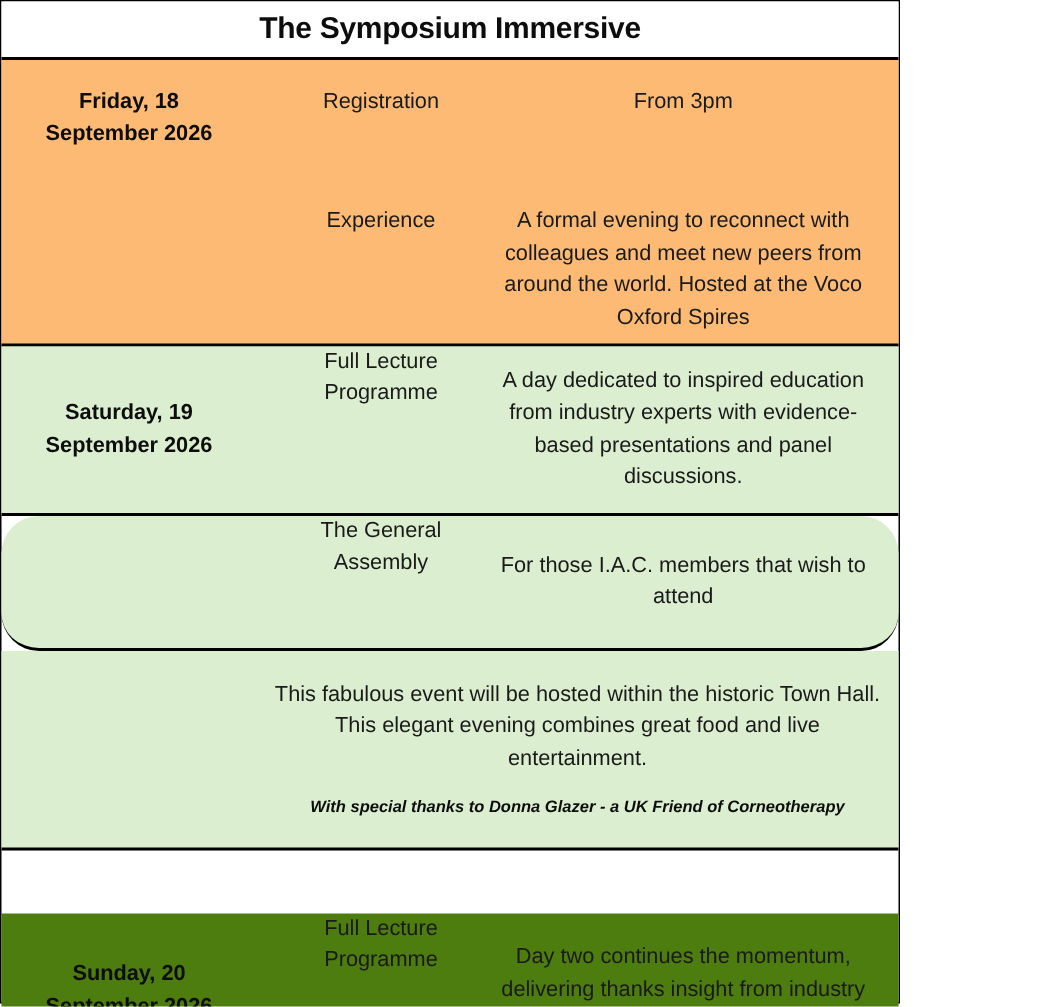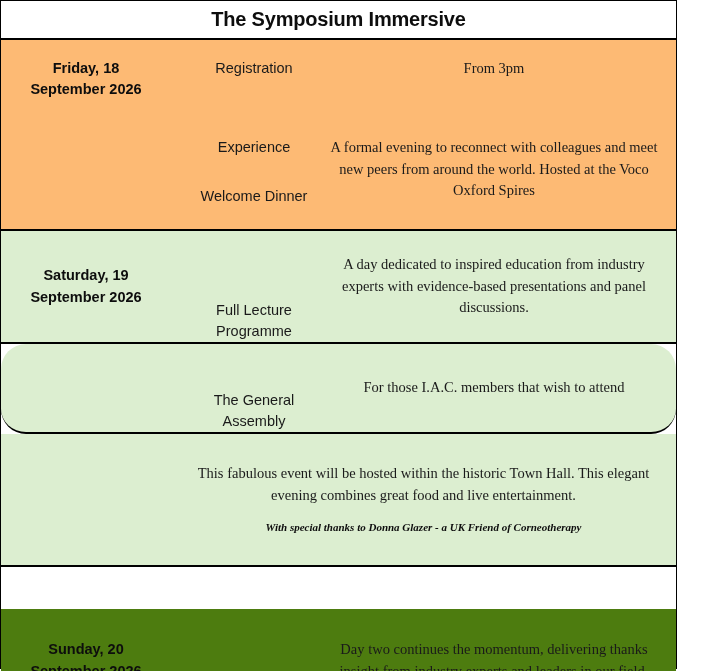--- a/index.html
+++ b/index.html
@@ -9,21 +9,21 @@
   }
   body {
     width: 709px;
     height: 671px;
     font-family: "Liberation Sans", sans-serif;
     color: #1a1a1a;
     overflow: hidden;
   }
 
   .schedule-table {
-    width: 677px;
+    width: 600px;
     height: 669px;
     margin: 0;
     border: 1px solid #000000;
     border-collapse: collapse;
     box-sizing: border-box;
     display: flex;
     flex-direction: column;
   }
 
   .title-row {
@@ -74,42 +74,41 @@
     color: #0d0d0d;
   }
 
   .col-item {
     width: 141px;
     flex: 0 0 141px;
     box-sizing: border-box;
     position: relative;
     display: flex;
     flex-direction: column;
-    justify-content: flex-end;
+    justify-content: flex-start;
     align-items: center;
     padding: 0 4px;
   }
   .item-text {
     font-size: 14.5px;
     text-align: center;
     line-height: 1.45;
     white-space: pre-line;
     color: #1a1a1a;
     padding-left: 25px;
   }
 
   .col-desc {
     flex: 1 1 auto;
     box-sizing: border-box;
     display: flex;
     flex-direction: column;
     justify-content: center;
     align-items: center;
     padding: 0 10px;
-    font-family: Liberation Serif, serif;
   }
   .desc-text {
     font-size: 14.5px;
     text-align: center;
     line-height: 1.48;
     color: #1a1a1a;
   }
   .desc-note {
     font-size: 11px;
     font-weight: bold;
@@ -152,21 +151,20 @@
   <div class="day-row row-blue row-friday">
     <div class="col-date">
       <div class="date-text">Friday, 18
 September 2026</div>
     </div>
     <div class="col-item">
       <div class="item-text">Registration</div>
       <div class="item-stack-gap"></div>
       <div class="item-text">Experience</div>
       <div class="item-stack-gap2"></div>
-      <div class="item-text">Welcome Dinner</div>
     </div>
     <div class="col-desc">
       <div class="desc-text">From 3pm</div>
       <div class="desc-block-gap"></div>
       <div class="desc-text">A formal evening to reconnect with colleagues and meet new peers from around the world. Hosted at the Voco Oxford Spires</div>
     </div>
   </div>
 
   <div class="day-row row-green row-saturday">
     <div class="col-date">

